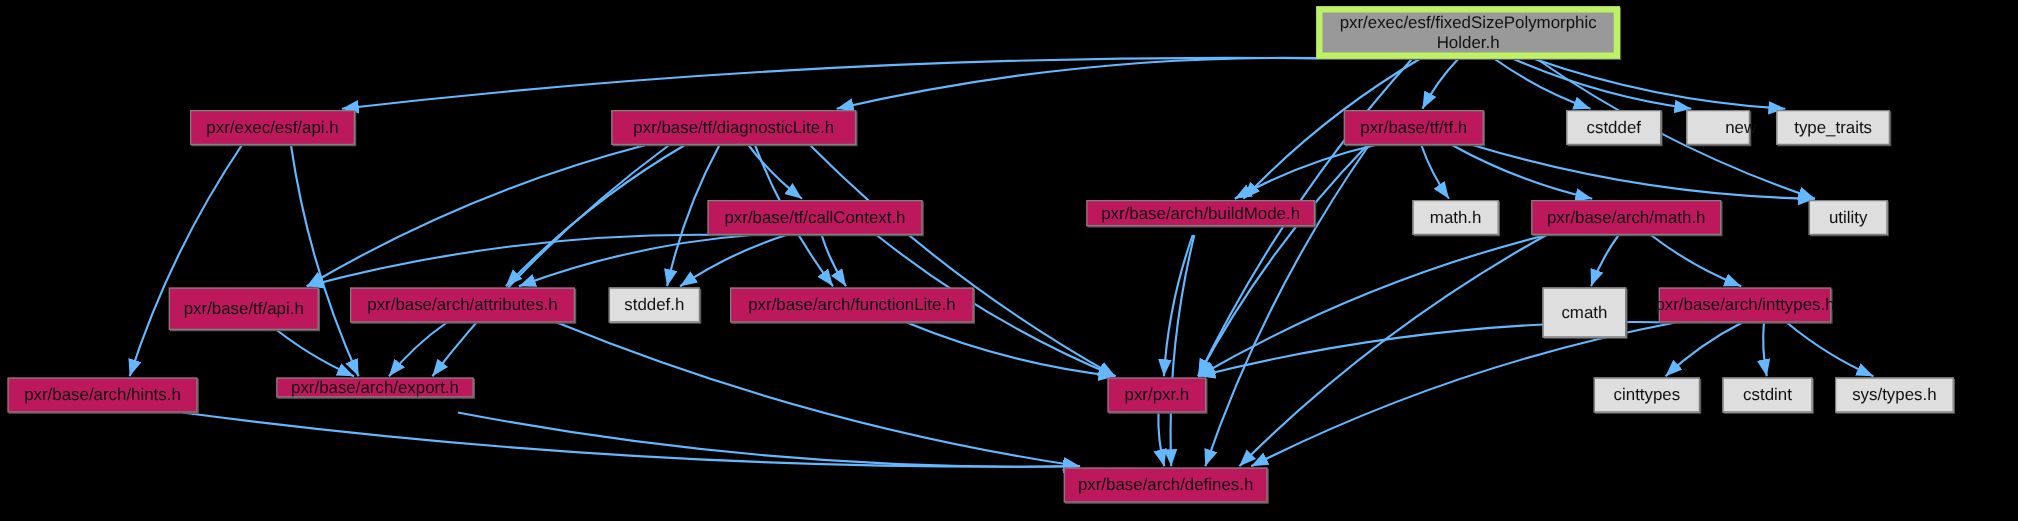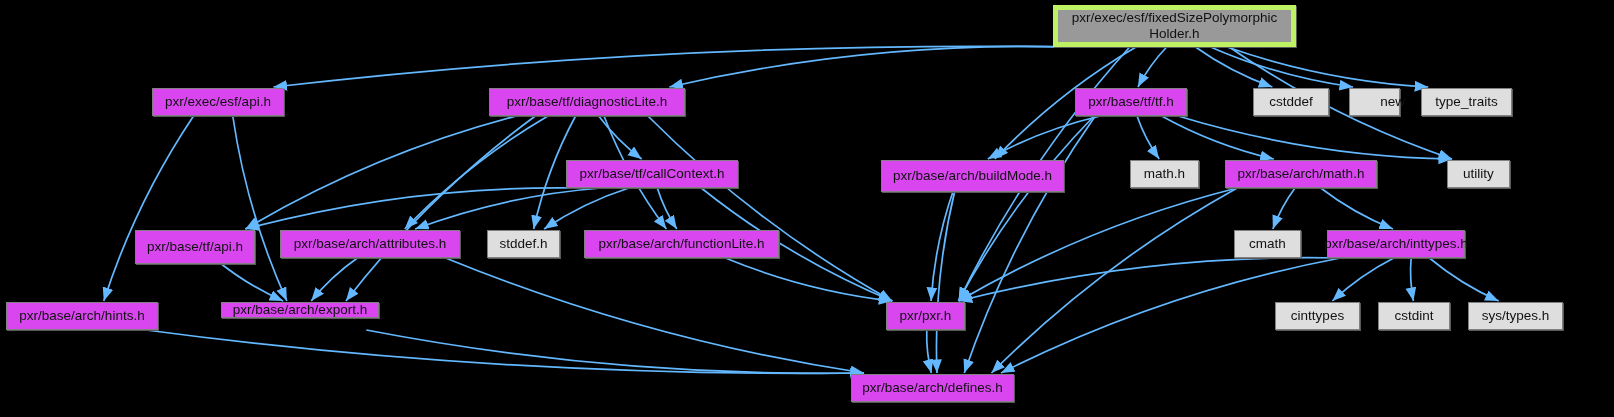--- a/index.html
+++ b/index.html
@@ -3,21 +3,21 @@
 <meta charset="utf-8">
 <style>
   html,body{margin:0;padding:0;background:#000;}
   #graph-root{position:relative;width:1614px;height:417px;background:#000;overflow:hidden;
     font-family:"Liberation Sans",sans-serif;}
   svg#edges{position:absolute;left:0;top:0;width:1614px;height:417px;}
   .node{position:absolute;box-sizing:border-box;display:flex;align-items:center;
         justify-content:center;text-align:center;line-height:1.15;
         font-size:13.5px;color:#111;border:1px solid #808080;
         box-shadow:1px 1px 0 0 #5a5a5a;white-space:pre-line;}
-  .node.project{background:#d946ef;}
+  .node.project{background:#be185d;}
   .node.system{background:#dedede;}
   .node.root{background:#999999;border:5px solid #bef264;}
 </style>
 </head>
 <body>
 
 <div id="graph-root">
   <svg id="edges" viewBox="0 0 1614 417">
     <defs>
       <marker id="ah" markerWidth="9" markerHeight="9" refX="8" refY="3.2" orient="auto" markerUnits="strokeWidth">
@@ -77,29 +77,29 @@
   <div id="node-layer">
       <div class="node root" style="left: 1053px; top: 5px; width: 243px; height: 42px;">pxr/exec/esf/fixedSizePolymorphic
 Holder.h</div>
       <div class="node project" style="left: 152px; top: 88px; width: 132px; height: 28px;">pxr/exec/esf/api.h</div>
       <div class="node project" style="left: 489px; top: 88px; width: 196px; height: 28px;">pxr/base/tf/diagnosticLite.h</div>
       <div class="node project" style="left: 1075px; top: 88px; width: 112px; height: 28px;">pxr/base/tf/tf.h</div>
       <div class="node system" style="left: 1253px; top: 88px; width: 76px; height: 28px;">cstddef</div>
       <div class="node system" style="left: 1349px; top: 88px; width: 51px; height: 28px; padding-left: 36px;">new</div>
       <div class="node system" style="left: 1421px; top: 88px; width: 91px; height: 28px;">type_traits</div>
       <div class="node project" style="left: 566px; top: 160px; width: 172px; height: 28px;">pxr/base/tf/callContext.h</div>
-      <div class="node project" style="left: 869px; top: 160px; width: 183px; height: 32px; margin-left: 12px;">pxr/base/arch/buildMode.h</div>
+      <div class="node project" style="left: 869px; top: 160px; width: 183px; height: 21px;">pxr/base/arch/buildMode.h</div>
       <div class="node system" style="left: 1130px; top: 160px; width: 69px; height: 28px;">math.h</div>
       <div class="node project" style="left: 1225px; top: 160px; width: 152px; height: 28px;">pxr/base/arch/math.h</div>
       <div class="node system" style="left: 1447px; top: 160px; width: 63px; height: 28px;">utility</div>
       <div class="node project" style="left: 135px; top: 230px; width: 120px; height: 34px;">pxr/base/tf/api.h</div>
       <div class="node project" style="left: 280px; top: 230px; width: 180px; height: 28px;">pxr/base/arch/attributes.h</div>
       <div class="node system" style="left: 487px; top: 230px; width: 73px; height: 28px;">stddef.h</div>
       <div class="node project" style="left: 584px; top: 230px; width: 195px; height: 28px;">pxr/base/arch/functionLite.h</div>
-      <div class="node system" style="left: 1234px; top: 230px; width: 67px; height: 28px;">cmath</div>
+      <div class="node system" style="left: 1234px; top: 230px; width: 67px; height: 40px;">cmath</div>
       <div class="node project" style="left: 1327px; top: 230px; width: 138px; height: 28px;">pxr/base/arch/inttypes.h</div>
       <div class="node project" style="left: 6px; top: 302px; width: 152px; height: 28px;">pxr/base/arch/hints.h</div>
       <div class="node project" style="left: 221px; top: 302px; width: 158px; height: 16px;">pxr/base/arch/export.h</div>
       <div class="node project" style="left: 886px; top: 302px; width: 79px; height: 28px;">pxr/pxr.h</div>
       <div class="node system" style="left: 1275px; top: 302px; width: 85px; height: 28px;">cinttypes</div>
       <div class="node system" style="left: 1378px; top: 302px; width: 72px; height: 28px;">cstdint</div>
       <div class="node system" style="left: 1468px; top: 302px; width: 95px; height: 28px;">sys/types.h</div>
       <div class="node project" style="left: 851px; top: 374px; width: 163px; height: 28px;">pxr/base/arch/defines.h</div>
     </div>
 </div>

